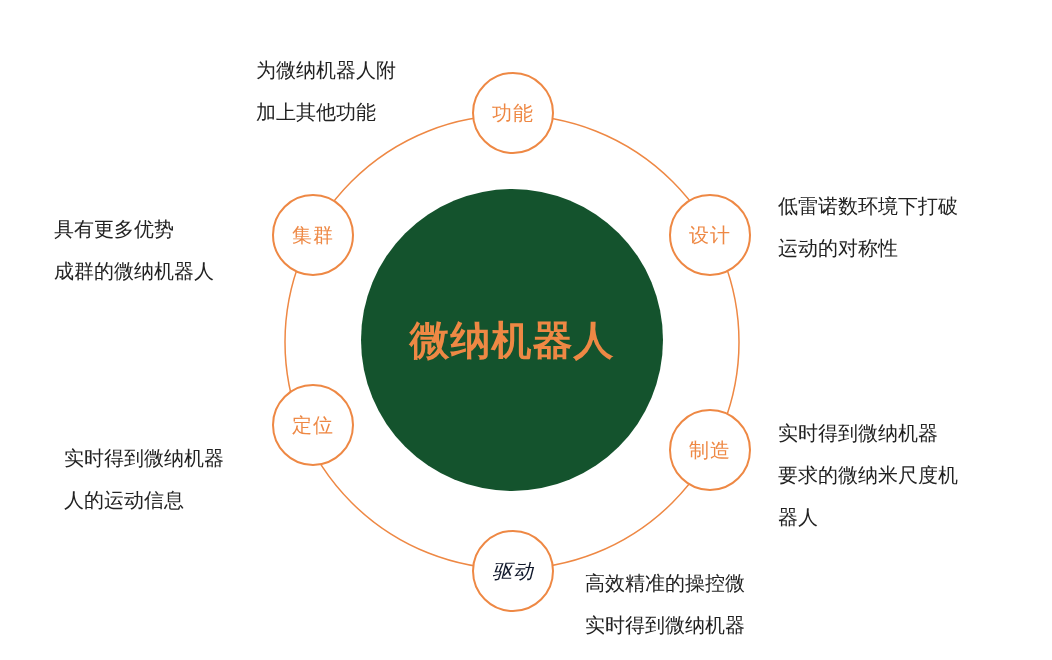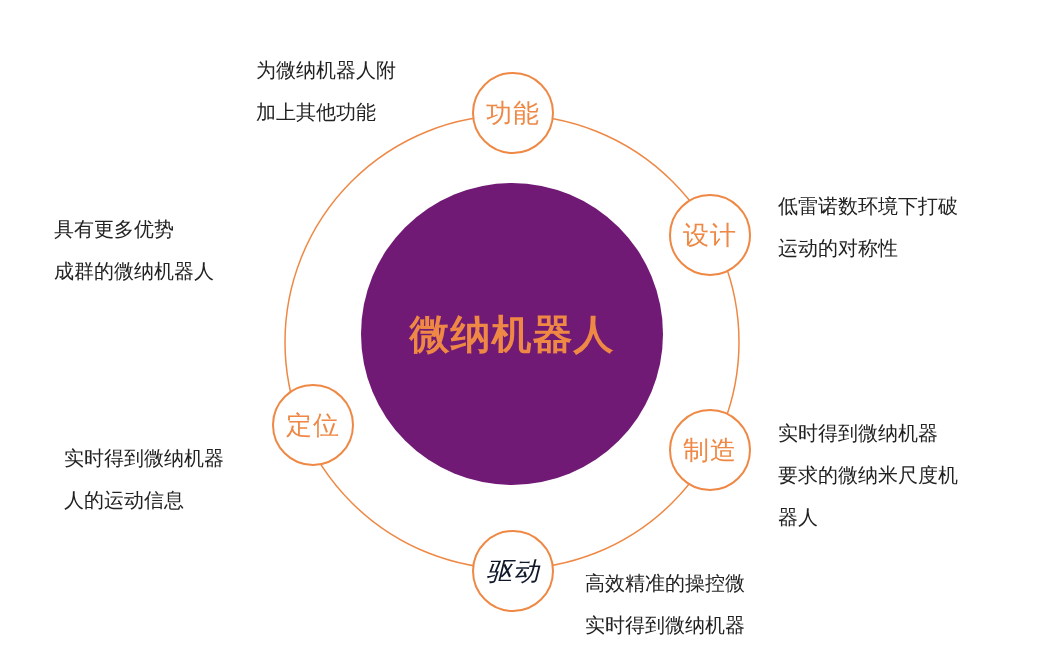--- a/index.html
+++ b/index.html
@@ -6,34 +6,34 @@
     body { width: 1052px; height: 660px; position: relative; overflow: hidden;
            font-family: "DejaVu Sans", "Liberation Sans", sans-serif; }
     .stage { position: absolute; left: 0; top: 0; width: 1052px; height: 660px; }
     svg.ring { position: absolute; left: 0; top: 0; }
     .center-disc { position: absolute; border-radius: 50%; display: flex;
                    align-items: center; justify-content: center; }
     .center-title { font-weight: bold; font-size: 40px; letter-spacing: 1px; }
     .node { position: absolute; width: 82px; height: 82px; border-radius: 50%;
             background: #ffffff; border: 2px solid; box-sizing: border-box;
             display: flex; align-items: center; justify-content: center; }
-    .node-label { font-size: 26px; letter-spacing: 1px; }
+    .node-label { font-size: 20px; letter-spacing: 1px; }
     .desc { position: absolute; font-size: 20px; line-height: 34px; color: #222222; }
     .desc span { display: block; white-space: nowrap; margin-top: 8px; }
   </style>
 </head>
 <body>
 
 <div class="stage">
 
   <svg class="ring" width="1052" height="660">
     <circle cx="512" cy="342" r="227" fill="none" stroke="#EE8844" stroke-width="1.5"></circle>
   </svg>
 
-  <div class="center-disc" style="left:361px; top:183px; width:302px; height:302px; background:#701a75;">
+  <div class="center-disc" style="left:361px; top:189px; width:302px; height:302px; background:#14532d;">
     <span class="center-title" style="color:#EE8844;">微纳机器人</span>
   </div>
 
   <div class="node" style="left:472px; top:72px; border-color:#EE8844;">
     <span class="node-label" style="color:#EE8844;">功能</span>
   </div>
   <div class="desc" style="left:256px; top:45px;">
     <span>为微纳机器人附</span>
     <span>加上其他功能</span>
   </div>
@@ -64,18 +64,21 @@
   </div>
 
   <div class="node" style="left:272px; top:384px; border-color:#EE8844;align-items:center;">
     <span class="node-label" style="color:#EE8844;">定位</span>
   </div>
   <div class="desc" style="left:64px; top:433px;">
     <span>实时得到微纳机器</span>
     <span>人的运动信息</span>
   </div>
 
+  <div class="node" style="left:272px; top:194px; border-color:#EE8844;">
+    <span class="node-label" style="color:#EE8844;">集群</span>
+  </div>
   <div class="desc" style="left:54px; top:204px;">
     <span>具有更多优势</span>
     <span>成群的微纳机器人</span>
   </div>
 
 </div>
 
 </body></html>

